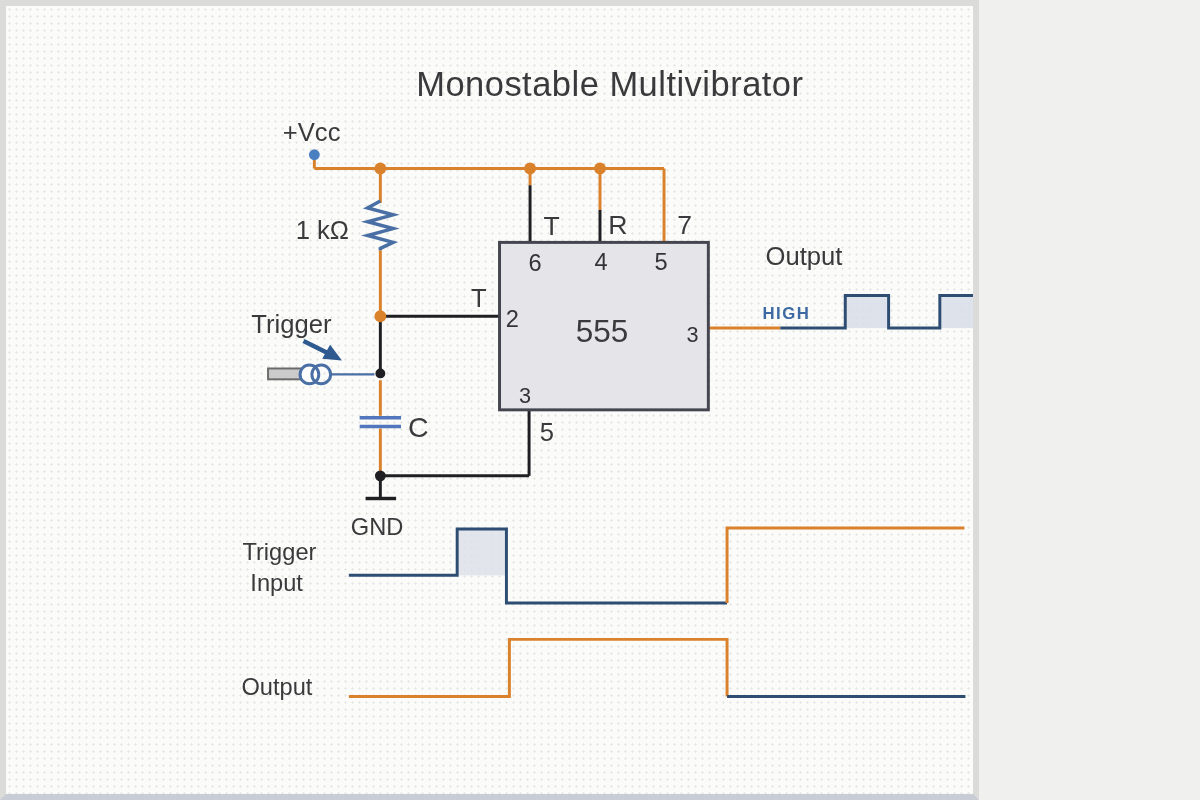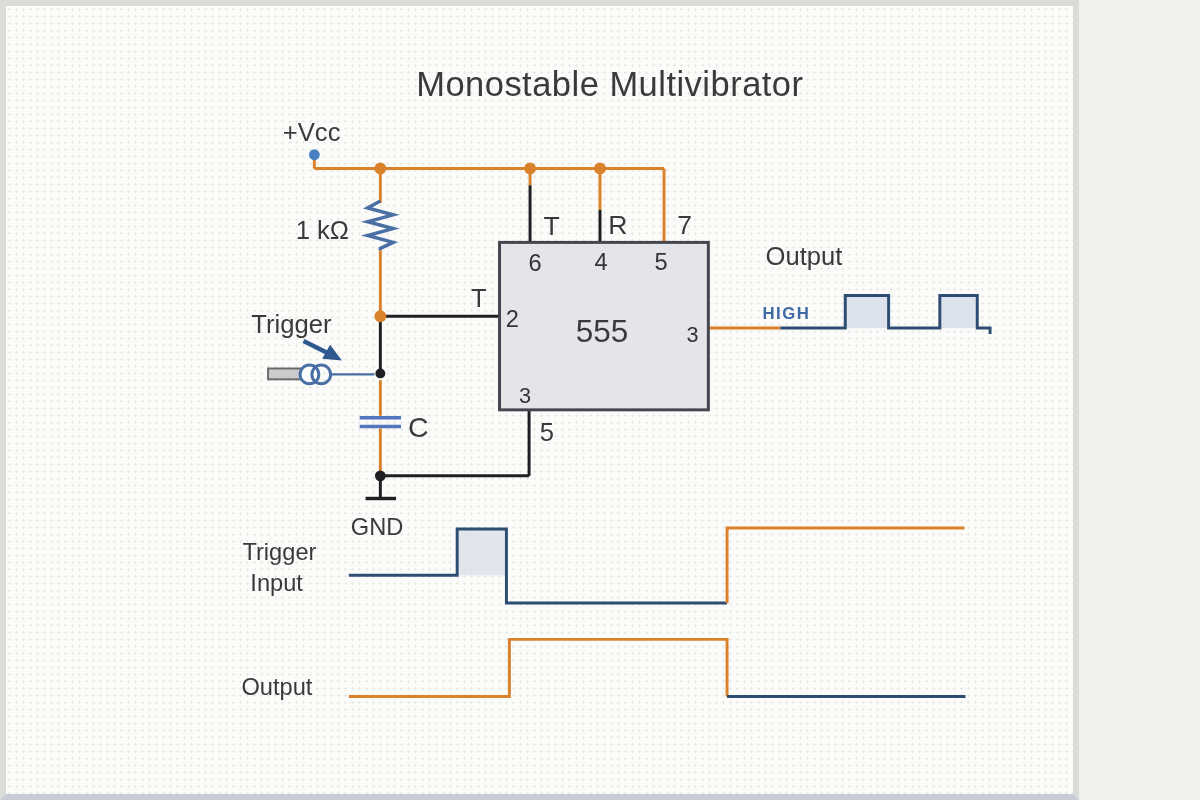--- a/index.html
+++ b/index.html
@@ -3,21 +3,21 @@
 <meta charset="utf-8">
 <style>
   html, body { margin: 0; padding: 0; }
   body {
     width: 1200px; height: 800px;
     font-family: "Liberation Sans", sans-serif;
     background: #f0f0ee;
   }
   .frame {
     box-sizing: border-box;
-    width: 1079px; height: 800px;
+    width: 979px; height: 800px;
     border: 6px solid #DBDBD9;
     border-bottom-color: #C8CDD5;
     background-color: #FBFBFA;
     background-image: radial-gradient(circle, #E9E9E6 1px, rgba(0,0,0,0) 1.2px);
     background-size: 7px 7px;
     position: relative;
     overflow: hidden;
   }
   svg { display: block; }
   text {

